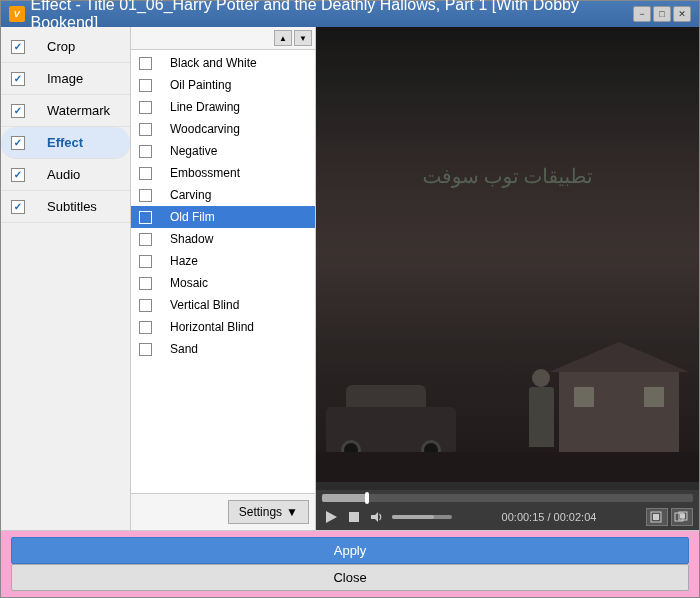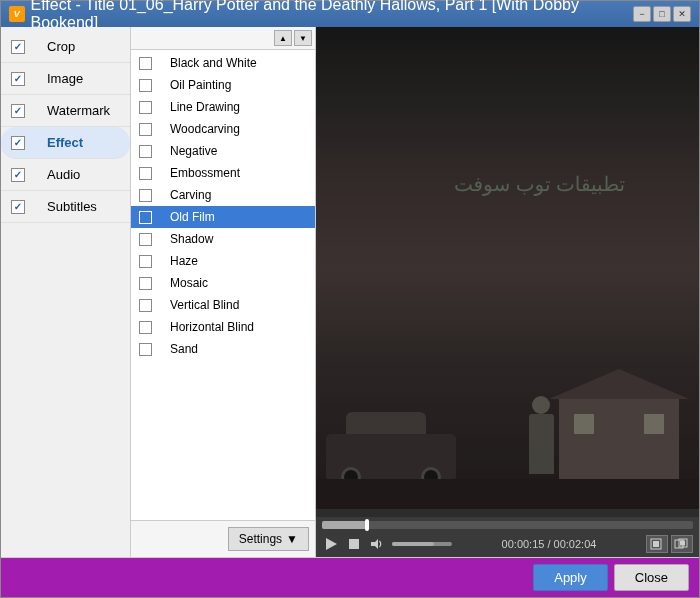--- a/index.html
+++ b/index.html
@@ -208,24 +208,23 @@
       position: relative;
       overflow: hidden;
     }
     .arabic-watermark {
       position: absolute;
       top: 30%;
       left: 50%;
       transform: translateX(-50%);
       color: rgba(100, 120, 100, 0.7);
       font-size: 20px;
-      font-family: Liberation Sans, sans-serif;
+      font-family: Liberation Serif, serif;
       white-space: nowrap;
       z-index: 2;
-      margin-left: 32px;
     }
     .video-scene {
       width: 100%;
       height: 100%;
       background: linear-gradient(to bottom, #1a1a1a 0%, #333 30%, #444 60%, #222 100%);
       position: relative;
       overflow: hidden;
     }
     
     .scene-bg {
@@ -419,27 +418,27 @@
       border: 1px solid #777;
       color: #ccc;
       font-size: 9px;
       cursor: pointer;
       display: flex;
       align-items: center;
       justify-content: center;
     }
     
     .bottom-bar {
-      background: #a21caf;
+      background: #f9a8d4;
       border-top: 1px solid #ccc;
       padding: 6px 10px;
       display: flex;
       justify-content: flex-end;
-      gap: 6px;
       flex-shrink: 0;
+      flex-direction: column;
     }
     .bottom-btn {
       padding: 5px 20px;
       font-size: 13px;
       cursor: pointer;
       border: 1px solid #aaa;
       background: #e0e0e0;
       border-radius: 2px;
     }
     .bottom-btn.primary {

